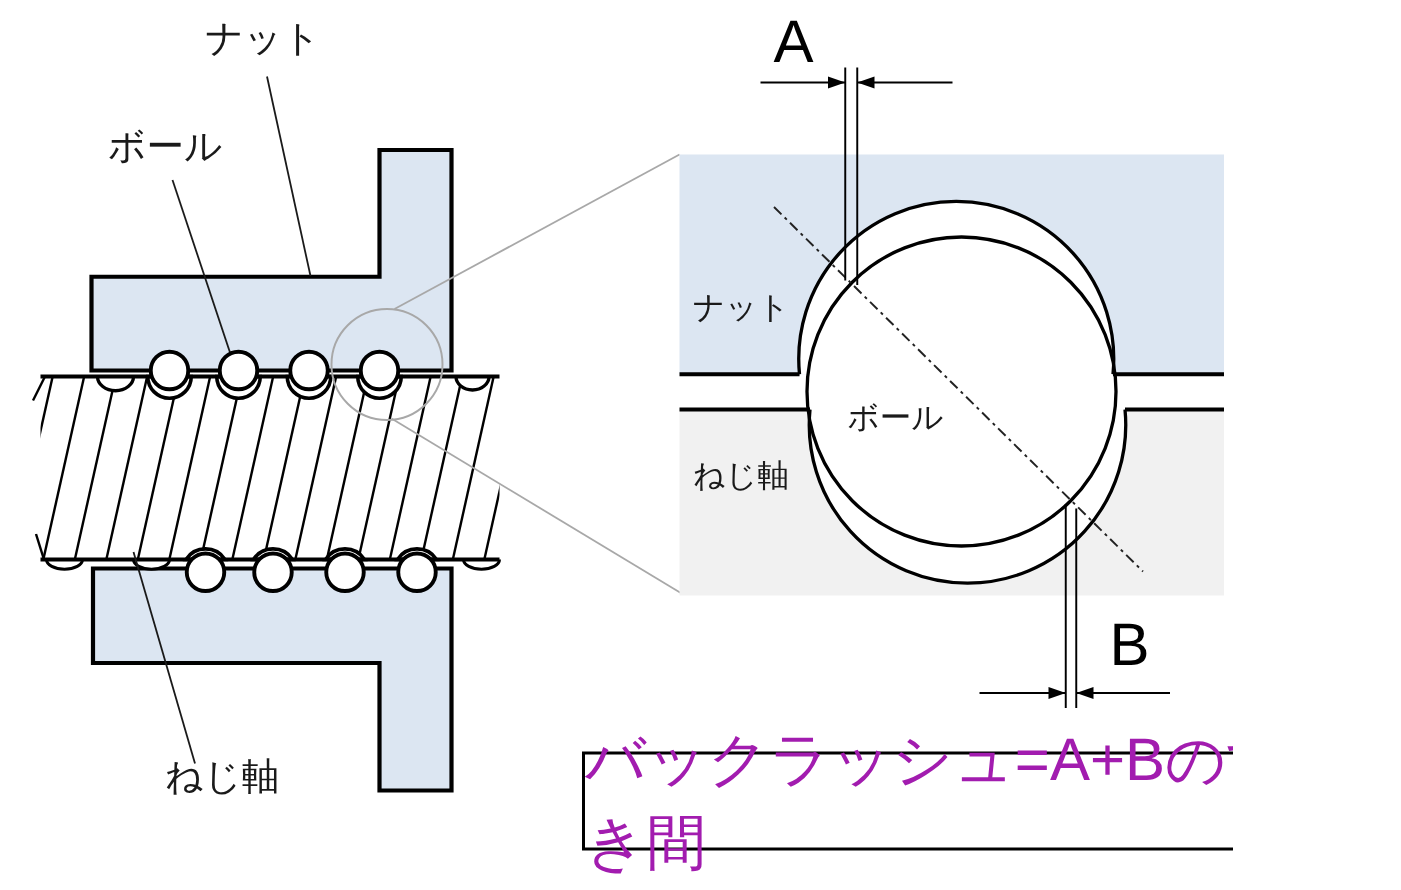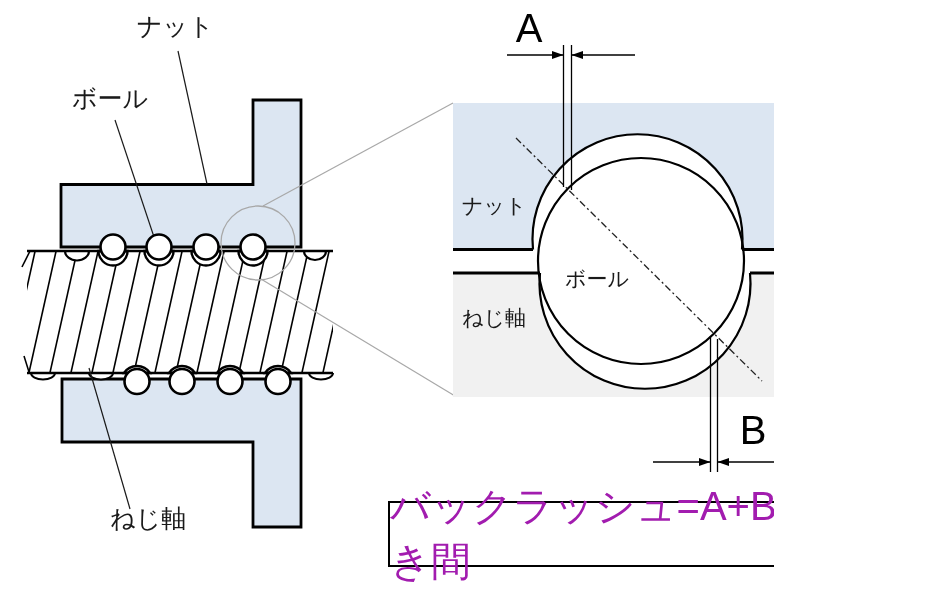--- a/index.html
+++ b/index.html
@@ -1,17 +1,17 @@
 <!DOCTYPE html>
 <html><head>
 <meta charset="utf-8">
 <style>
   html,body{margin:0;padding:0;background:#fff;}
   #stage{position:relative;width:774px;height:593px;background:#fff;overflow:hidden;
-         font-family:"Liberation Sans","DejaVu Sans",sans-serif;}
+         font-family:"Liberation Sans","DejaVu Sans",sans-serif;padding-left:48px;}
   #stage svg{position:absolute;left:0;top:0;}
   .lbl{position:absolute;color:#1a1a1a;white-space:nowrap;line-height:1.1;}
   .lbl-ov{font-size:25px;}
   .lbl-dt{font-size:21px;}
   .lbl-dim{font-size:40px;width:46px;text-align:center;color:#000;}
   #caption-box{position:absolute;left:388px;top:501px;width:499px;height:62px;
                border:2.2px solid #000;background:#fff;display:flex;
                align-items:center;justify-content:center;}
   #caption-box span{font-size:40px;color:#a21caf;letter-spacing:0px;}
 </style>

